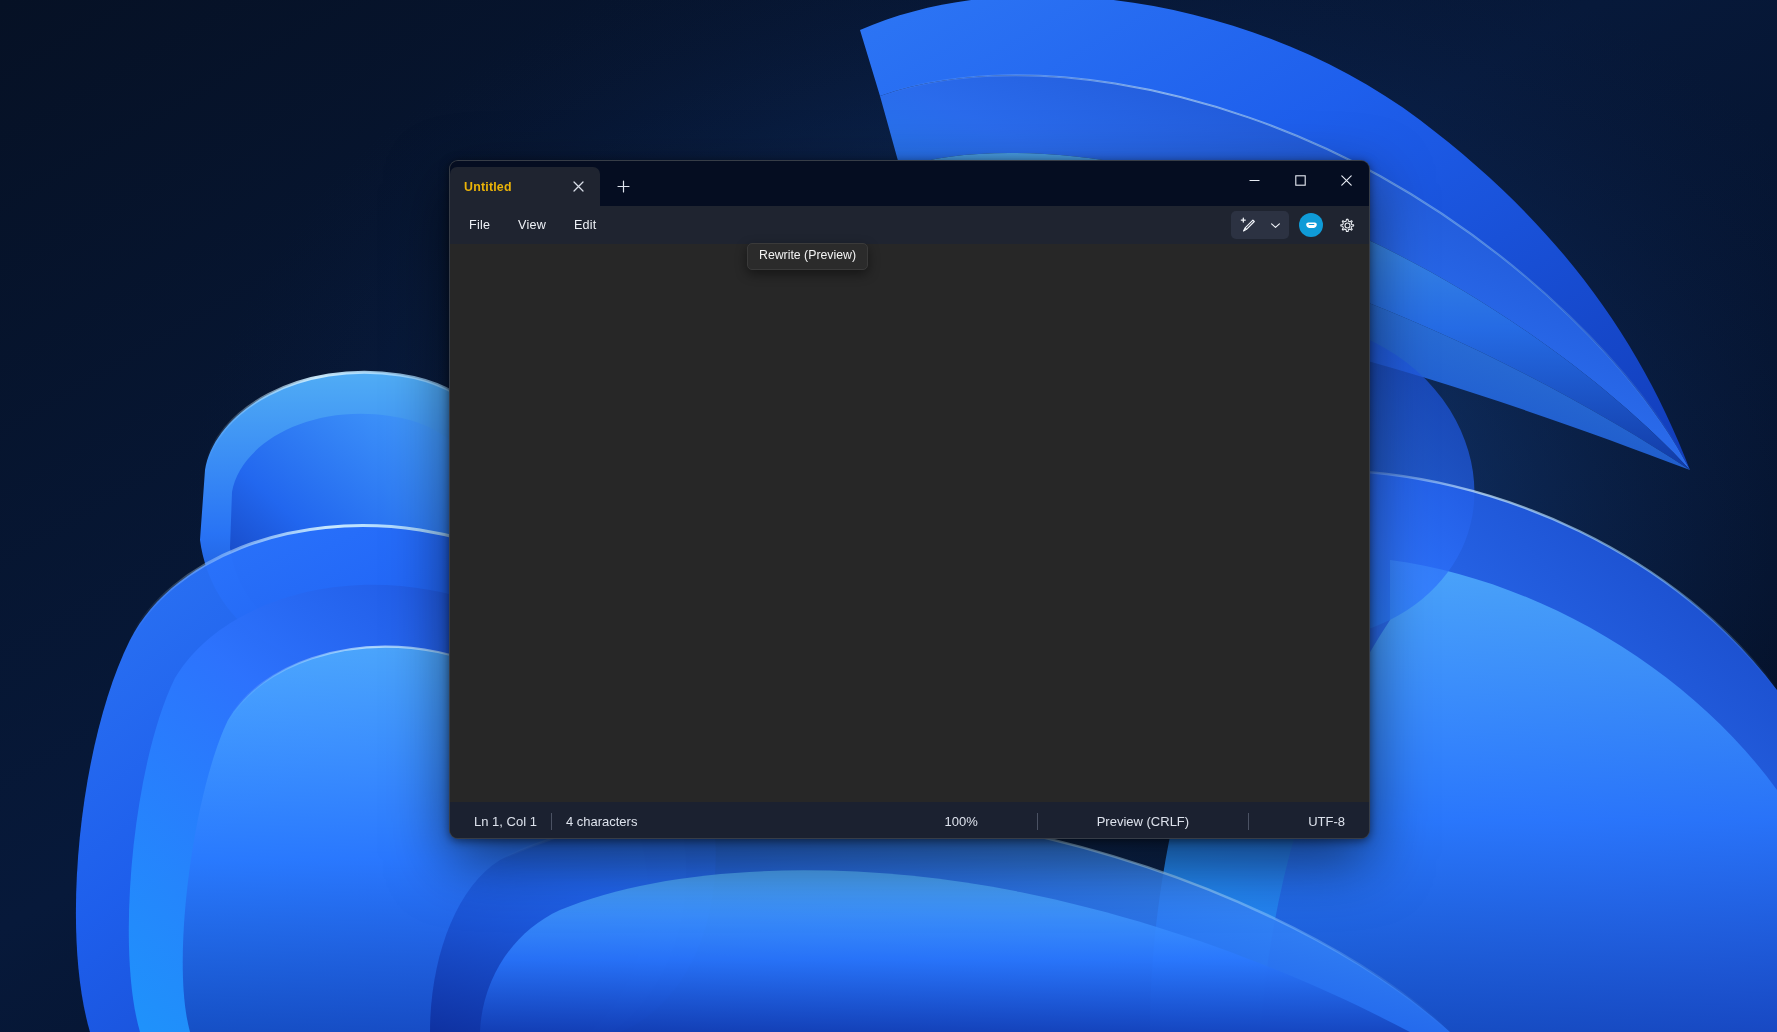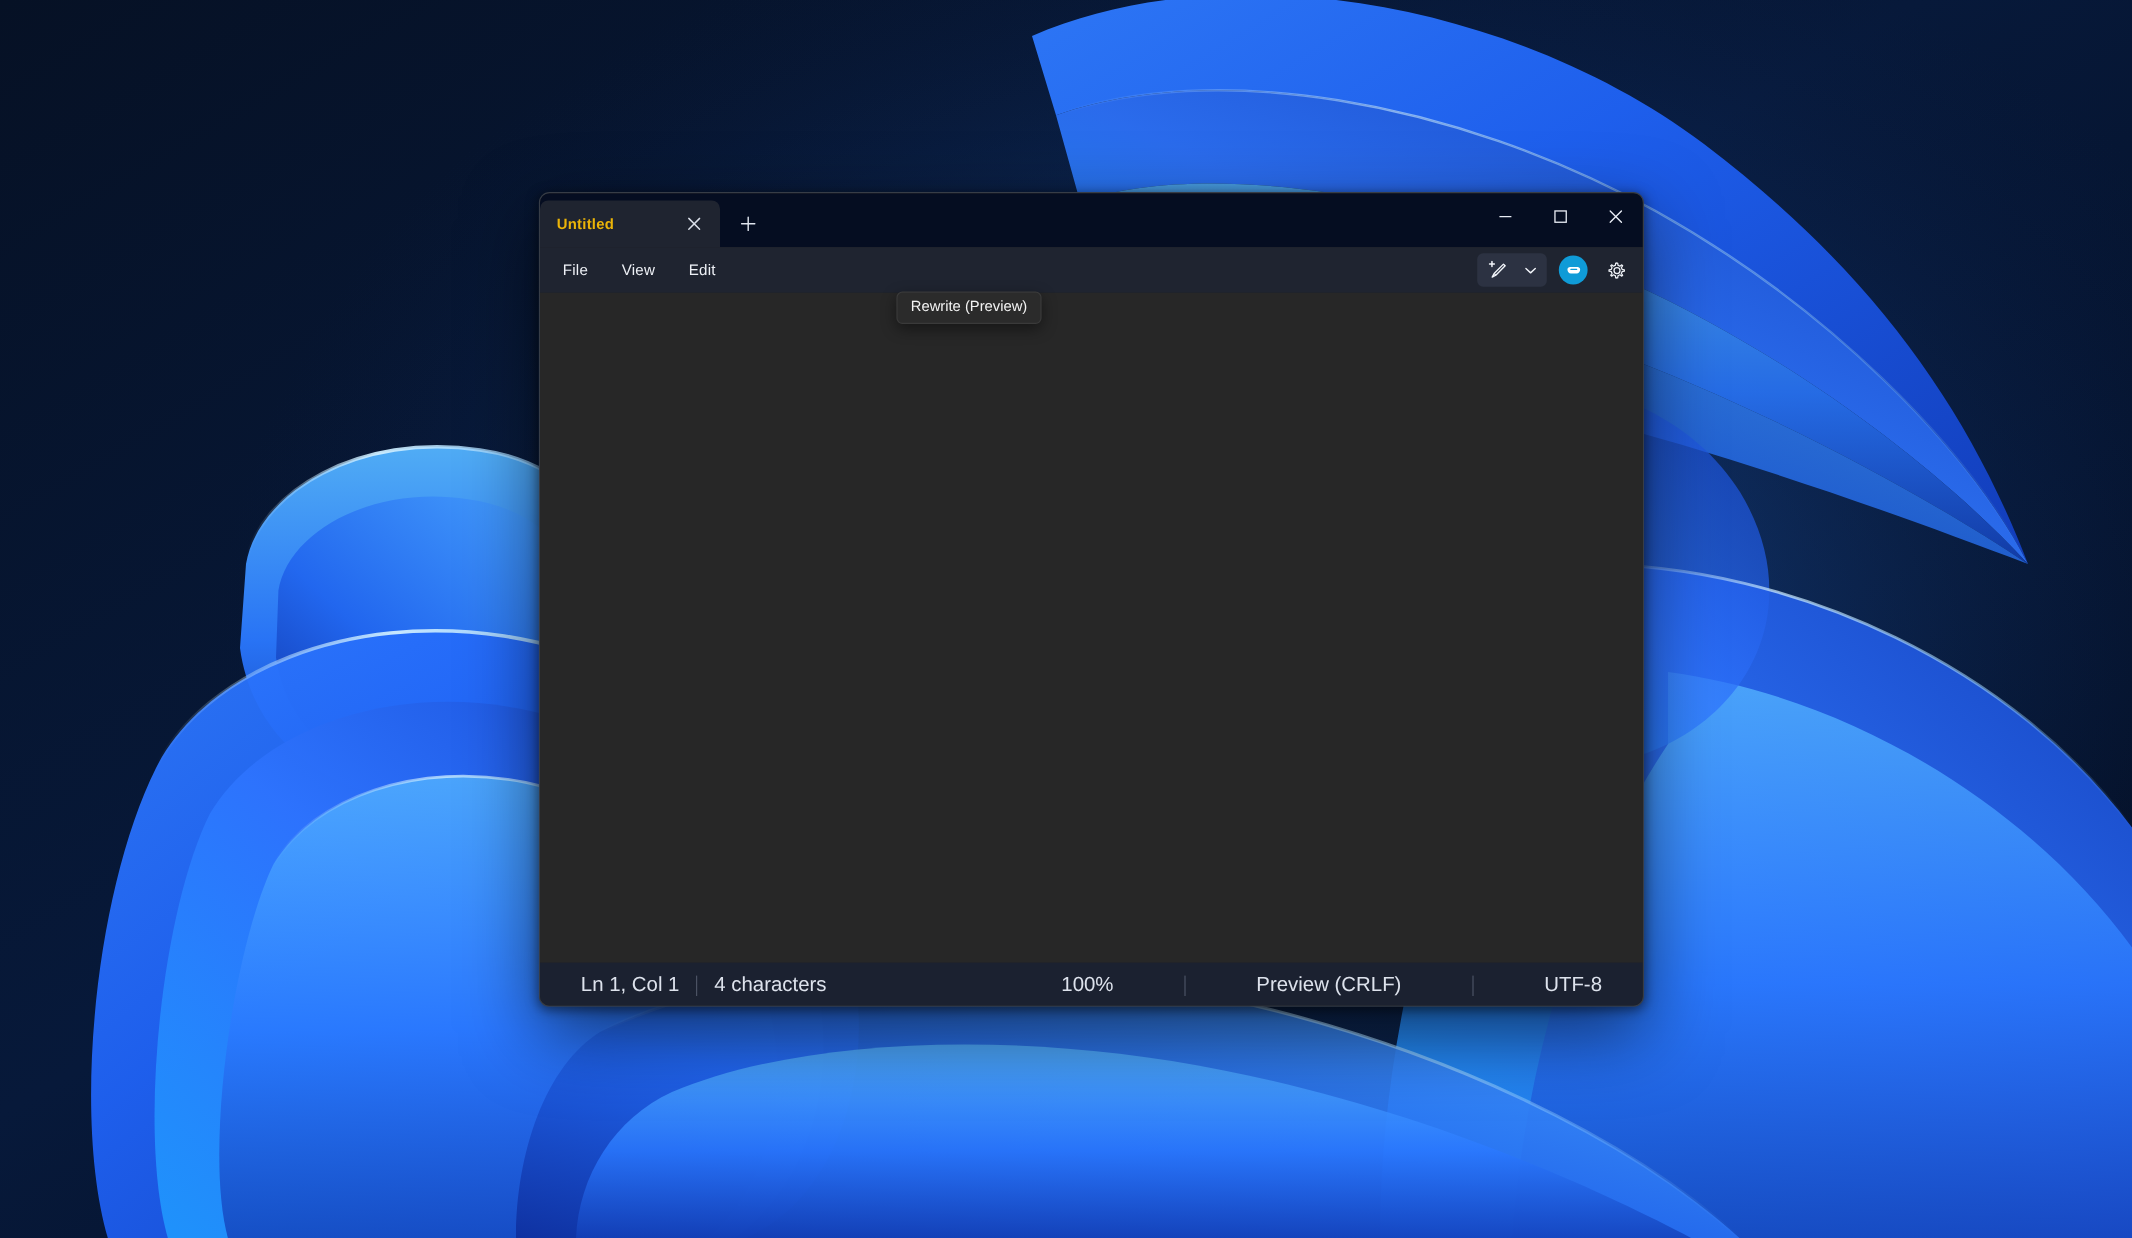--- a/index.html
+++ b/index.html
@@ -224,22 +224,22 @@
     opacity: 0;
   }
 
   
   #status-bar {
     height: 38px;
     background: #1b2130;
     display: flex;
     align-items: center;
     color: #dde2ec;
-    font-size: 17px;
-    padding: 0 20px;
+    font-size: 13px;
+    padding: 0 10px;
   }
   .status-left { display: flex; align-items: center; }
   .status-right { margin-left: auto; display: flex; align-items: center; gap: 45px; }
   .status-cell {
     padding: 4px 14px;
     border-radius: 4px;
     white-space: nowrap;
   }
   .status-sep {
     width: 1px;

